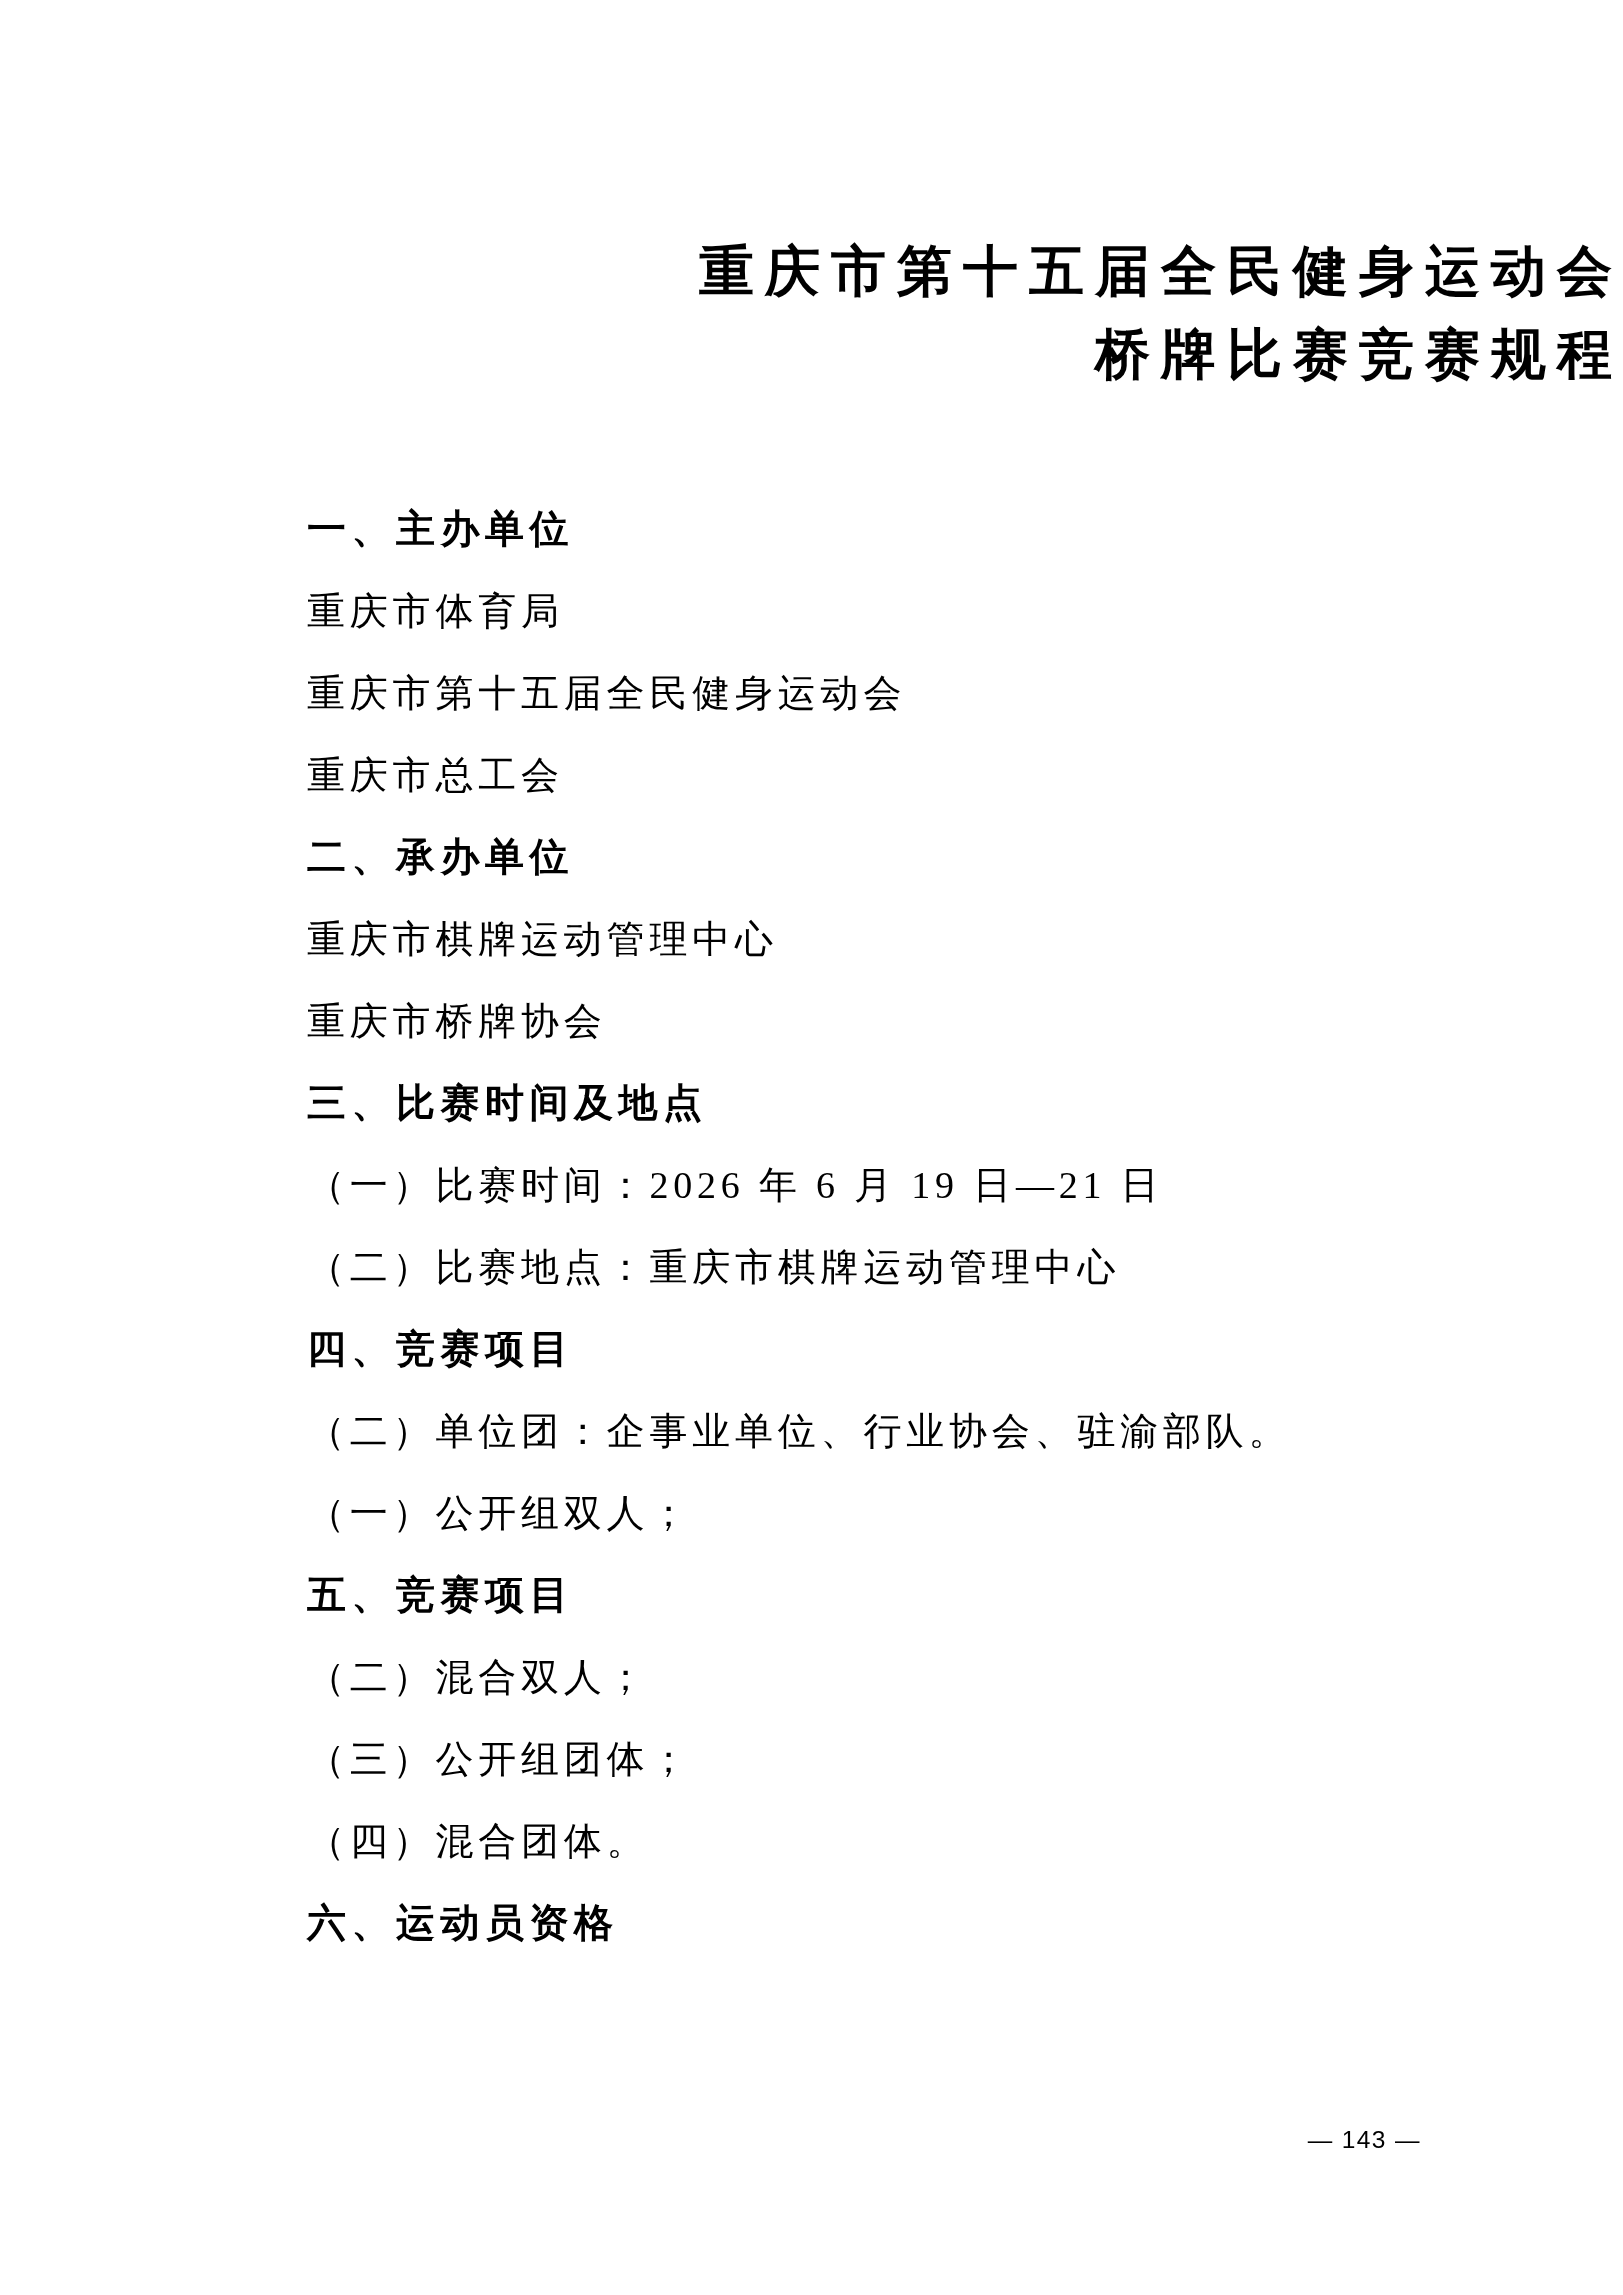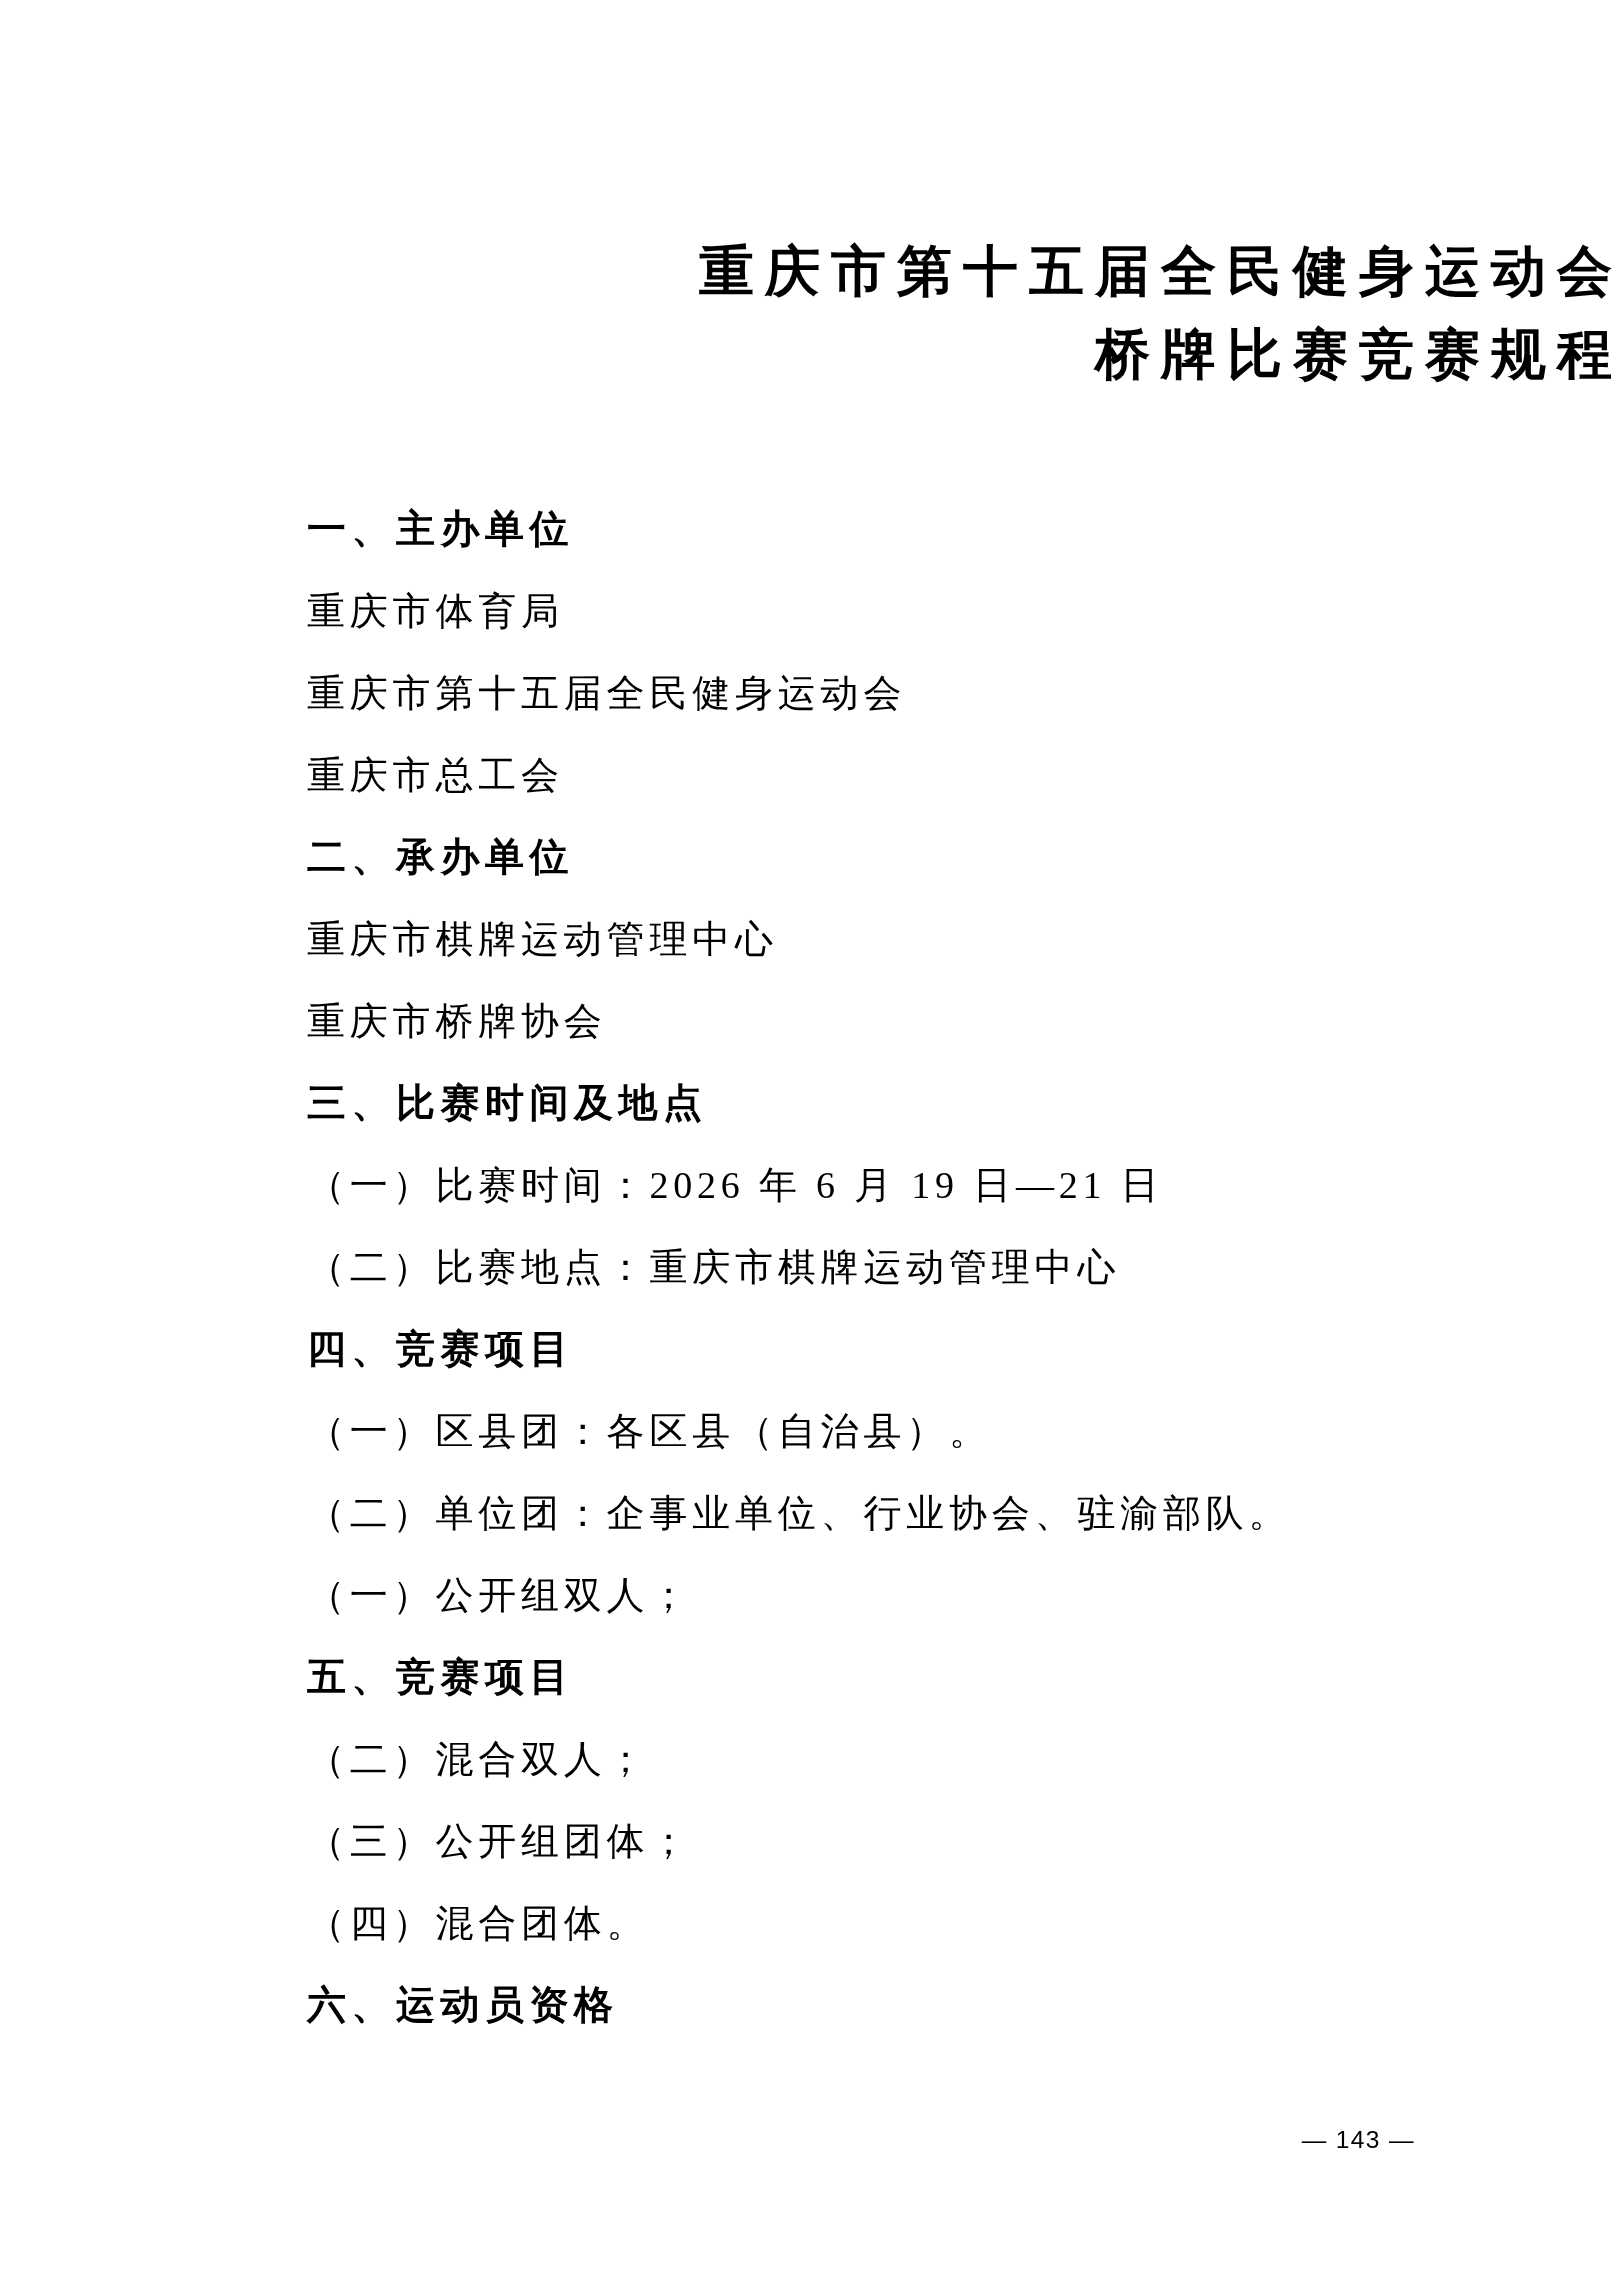--- a/index.html
+++ b/index.html
@@ -49,21 +49,21 @@
   }
   .line.body {
     font-family: "Liberation Serif", serif;
     font-weight: normal;
     font-size: 38px;
     letter-spacing: 4.8px;
   }
   .page-number {
     position: absolute;
     top: 2126px;
-    right: 208px;
+    right: 202px;
     font-family: "Liberation Sans", sans-serif;
     font-size: 24.5px;
     letter-spacing: 1.4px;
     white-space: nowrap;
     text-align: center;
   }
 </style>
 </head>
 <body>
 
@@ -79,21 +79,20 @@
       <div class="line body">重庆市体育局</div>
       <div class="line body">重庆市第十五届全民健身运动会</div>
       <div class="line body">重庆市总工会</div>
       <div class="line heading">二、承办单位</div>
       <div class="line body">重庆市棋牌运动管理中心</div>
       <div class="line body">重庆市桥牌协会</div>
       <div class="line heading">三、比赛时间及地点</div>
       <div class="line body">（一）比赛时间：2026 年 6 月 19 日—21 日</div>
       <div class="line body">（二）比赛地点：重庆市棋牌运动管理中心</div>
       <div class="line heading">四、竞赛项目</div>
-      <div class="line body">（一）区县团：各区县（自治县）。</div>
       <div class="line body">（二）单位团：企事业单位、行业协会、驻渝部队。</div>
       <div class="line body">（一）公开组双人；</div>
       <div class="line heading">五、竞赛项目</div>
       <div class="line body">（二）混合双人；</div>
       <div class="line body">（三）公开组团体；</div>
       <div class="line body">（四）混合团体。</div>
       <div class="line heading">六、运动员资格</div>
     </div>
 
   <div class="page-number">— 143 —</div>

